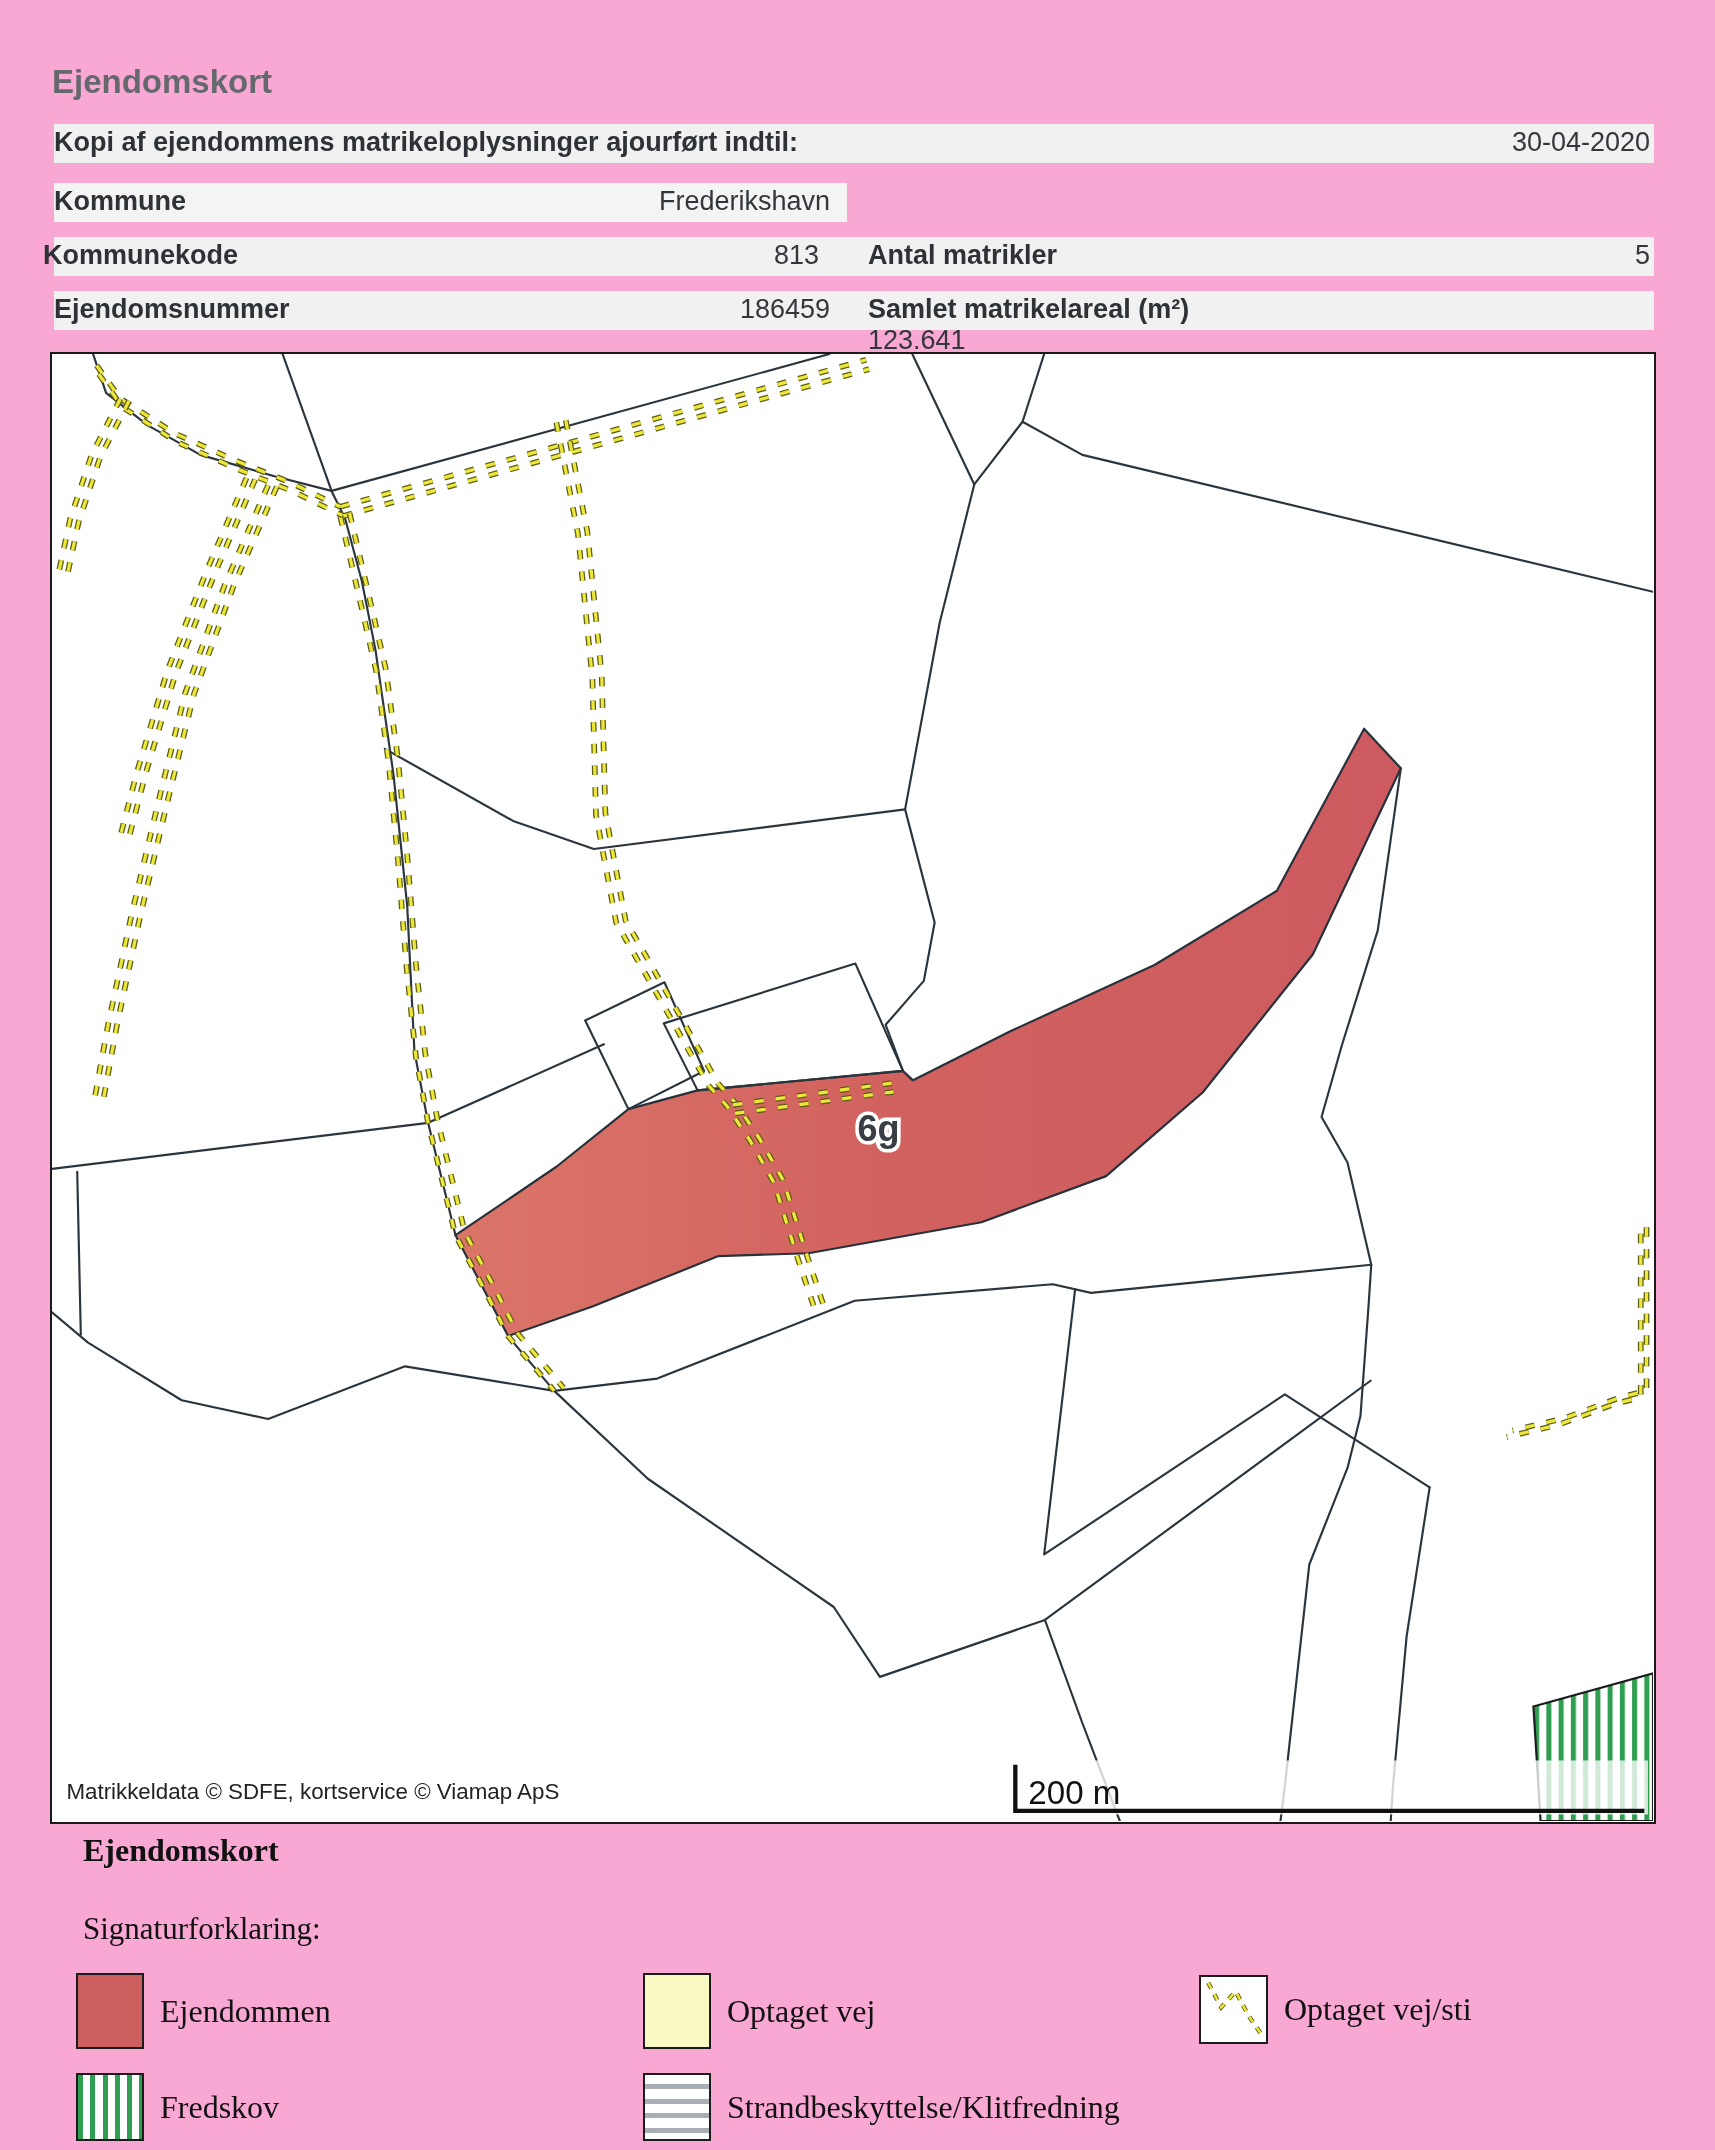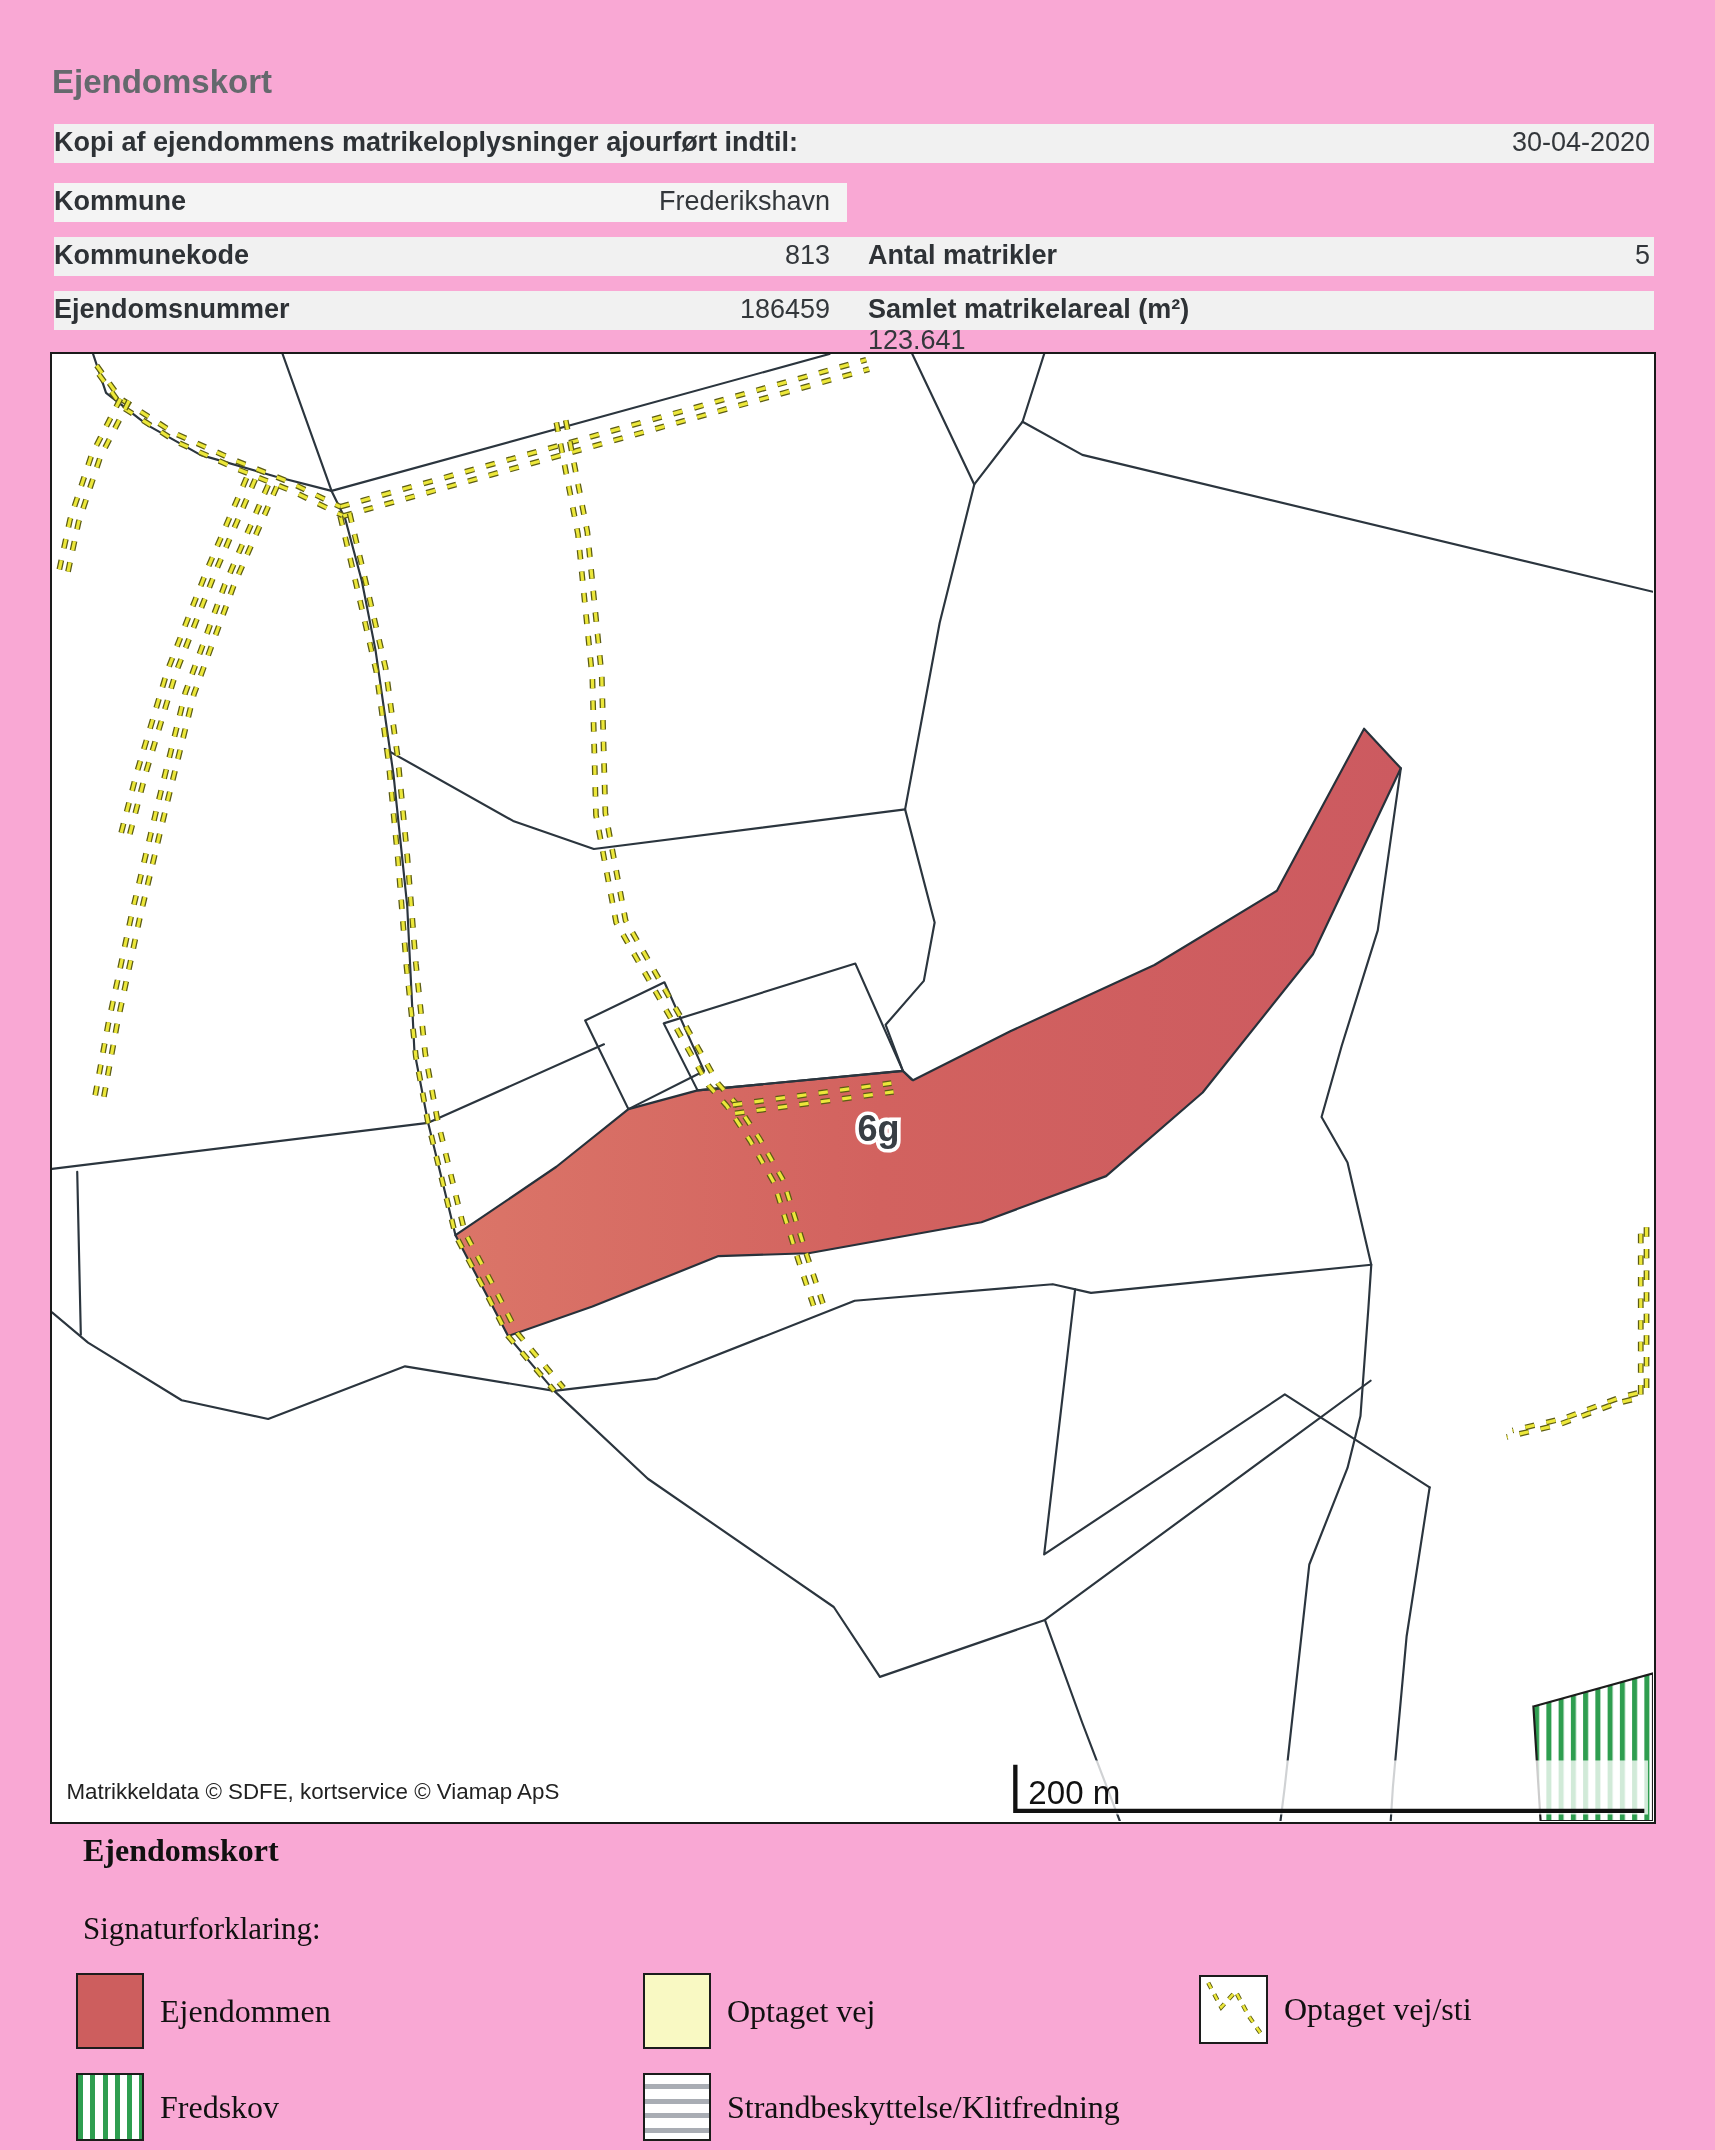--- a/index.html
+++ b/index.html
@@ -50,21 +50,21 @@
   <div class="hrow" style="left:54px;top:127px;width:1596px;">
     <span class="hlabel">Kopi af ejendommens matrikeloplysninger ajourført indtil:</span>
     <span class="hvalue">30-04-2020</span>
   </div>
 
   <div class="hrow" style="left:54px;top:186px;width:776px;">
     <span class="hlabel">Kommune</span>
     <span class="hvalue">Frederikshavn</span>
   </div>
 
-  <div class="hrow" style="left:54px;top:240px;width:776px;text-align:right;">
+  <div class="hrow" style="left:43px;top:240px;width:776px;text-align:right;">
     <span class="hlabel">Kommunekode</span>
     <span class="hvalue">813</span>
   </div>
   <div class="hrow" style="left:868px;top:240px;width:782px;gap:20px;">
     <span class="hlabel">Antal matrikler</span>
     <span class="hvalue">5</span>
   </div>
 
   <div class="hrow" style="left:54px;top:294px;width:776px;">
     <span class="hlabel">Ejendomsnummer</span>

